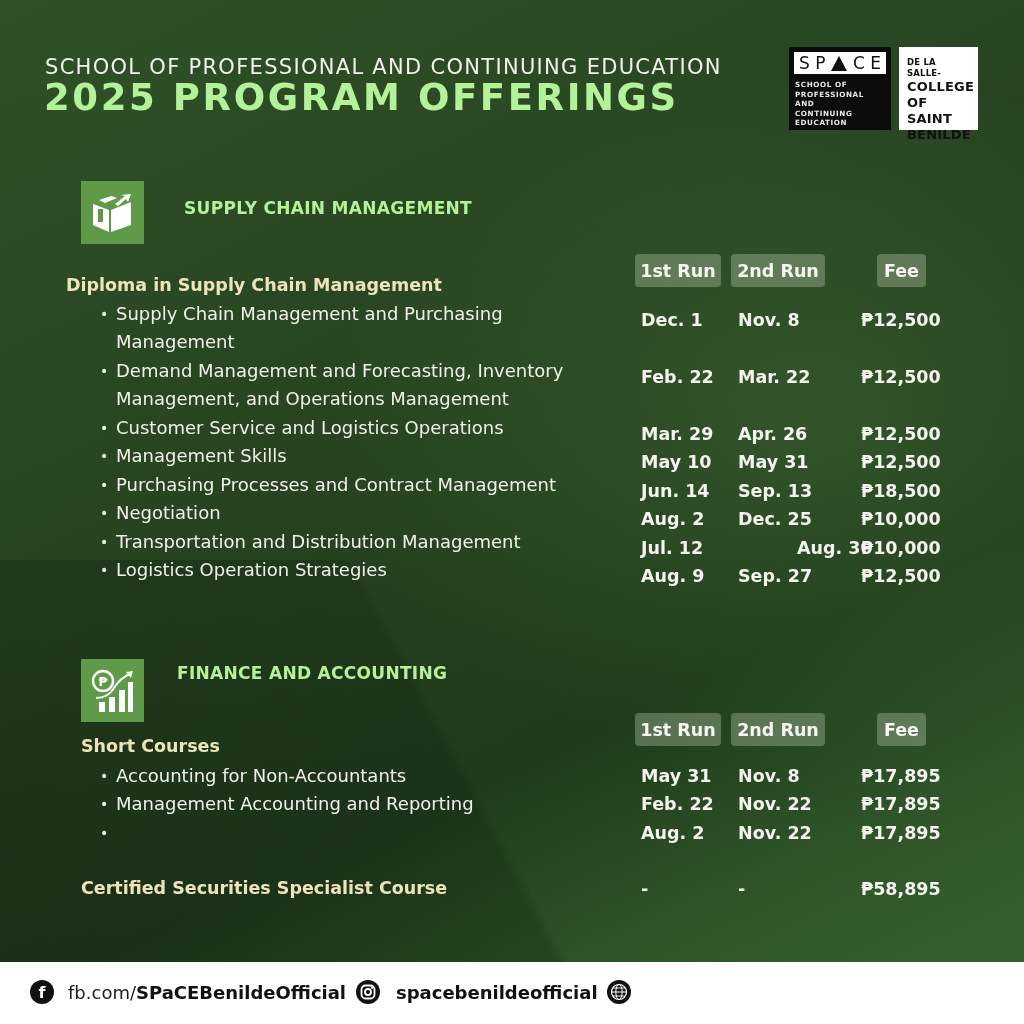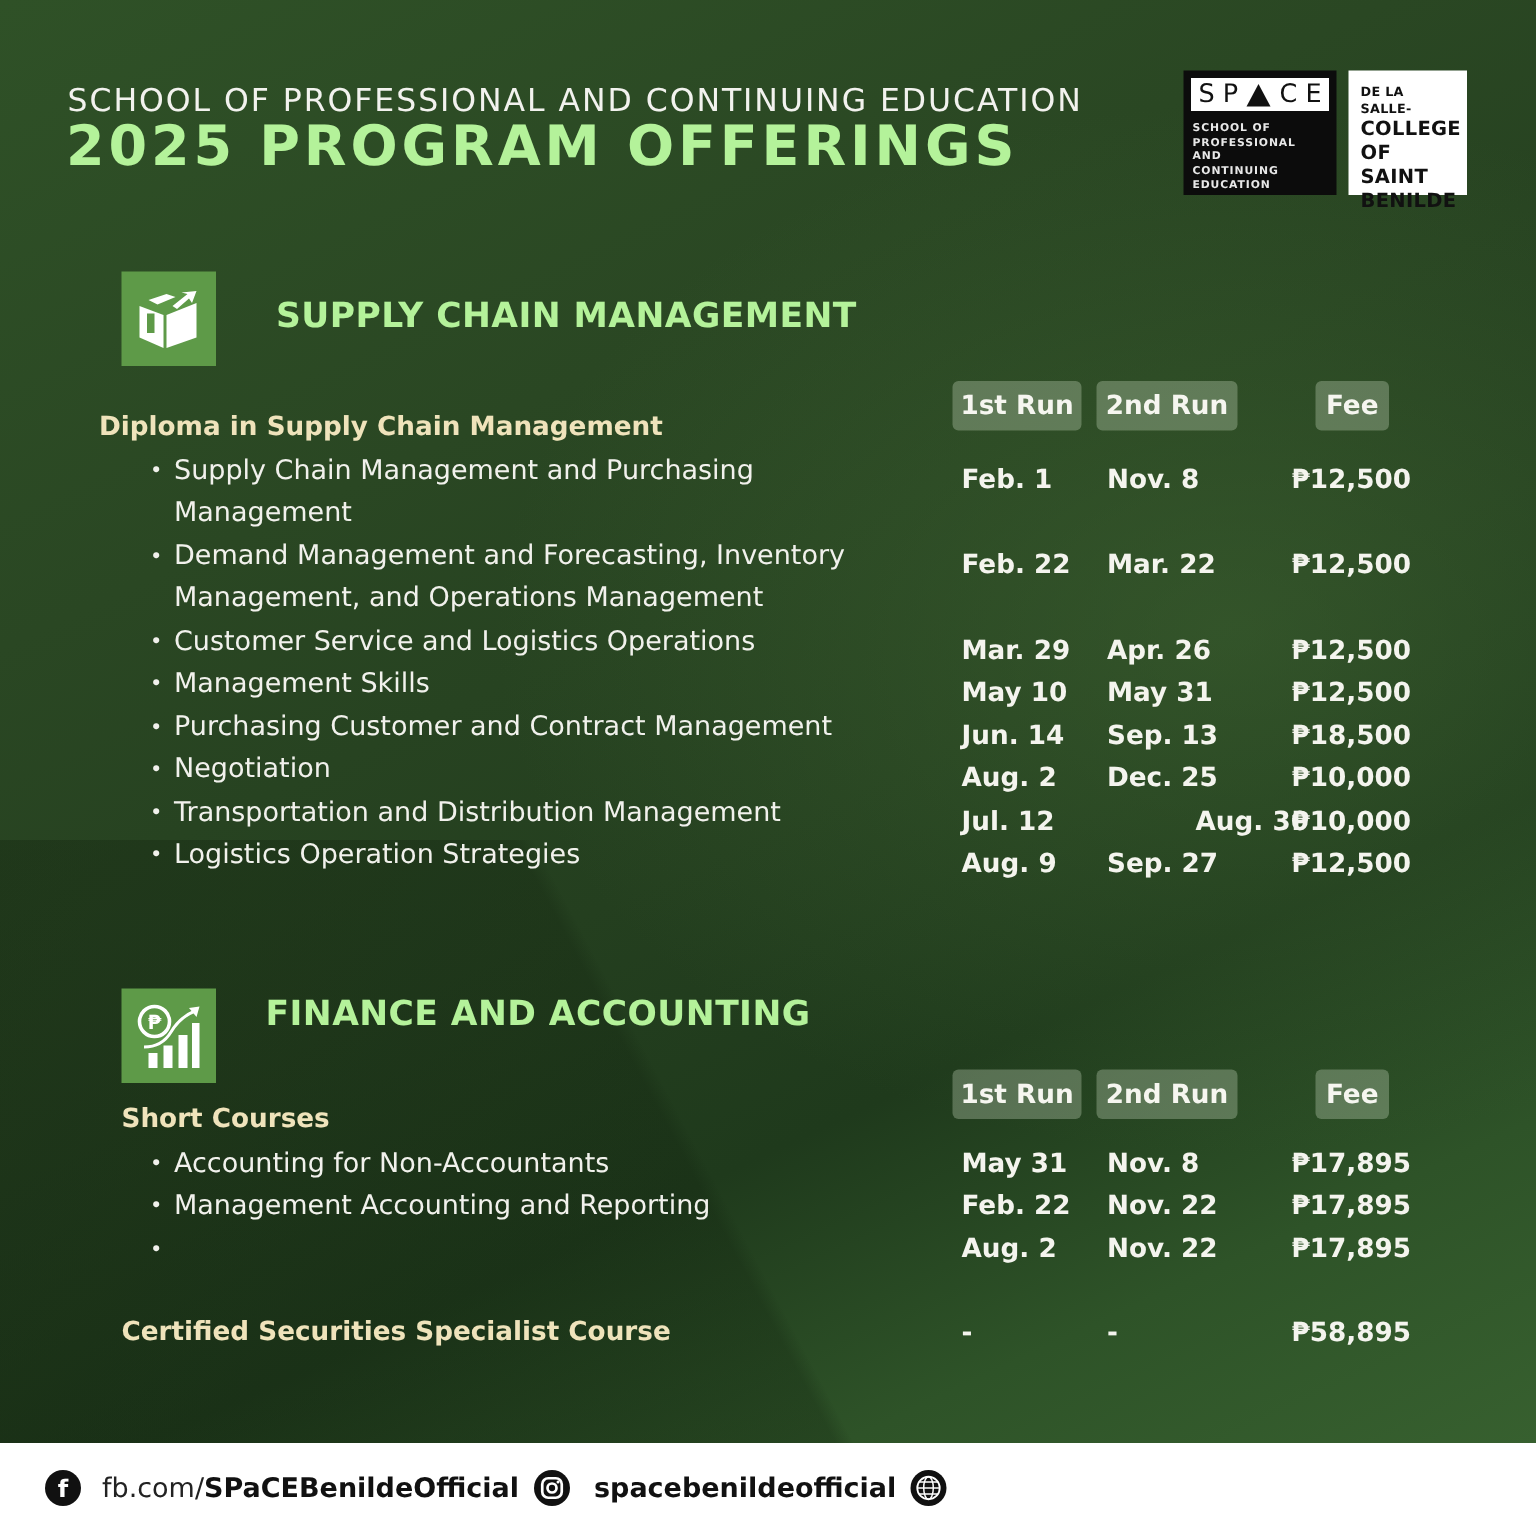--- a/index.html
+++ b/index.html
@@ -52,21 +52,21 @@
     padding: 10px 6px 0 8px; color: #111; font-weight: bold;
   }
   .logo-dlsu .l1 { font-size: 8.5px; letter-spacing: 0.2px; line-height: 11px; }
   .logo-dlsu .l2 { font-size: 13px; line-height: 16px; letter-spacing: 0.2px; }
 
   .sec-icon {
     width: 63px; height: 63px; background: #5e9a48;
     display: flex; align-items: center; justify-content: center;
   }
   .sec-title {
-    font-size: 23px; font-weight: bold; color: #b4f29a; letter-spacing: 0.3px; white-space: nowrap;
+    font-size: 17px; font-weight: bold; color: #b4f29a; letter-spacing: 0.3px; white-space: nowrap;
   }
   .group-title {
     font-size: 17.5px; font-weight: bold; color: #efe3bb; white-space: nowrap;
   }
   .course {
     font-size: 18px; color: #f1f1ec; line-height: 28.5px; white-space: nowrap;
   }
   .course .bullet { position: absolute; left: -16px; top: 0; font-size: 14px; }
   .pill {
     height: 33px; background: rgba(205,220,195,0.32); border-radius: 4px;
@@ -136,26 +136,26 @@
 <div class="abs pill" style="left:635px; top:254px; width:86px;">1st Run</div>
 <div class="abs pill" style="left:731px; top:254px; width:94px;">2nd Run</div>
 <div class="abs pill" style="left:877px; top:254px; width:49px;">Fee</div>
 
 <div class="abs course" style="left:116px; top:300px;"><span class="bullet">•</span><span>Supply Chain Management and Purchasing</span></div>
 <div class="abs course" style="left:116px; top:328px;">Management</div>
 <div class="abs course" style="left:116px; top:357px;"><span class="bullet">•</span><span>Demand Management and Forecasting, Inventory</span></div>
 <div class="abs course" style="left:116px; top:385px;">Management, and Operations Management</div>
 <div class="abs course" style="left:116px; top:414px;"><span class="bullet">•</span><span>Customer Service and Logistics Operations</span></div>
 <div class="abs course" style="left:116px; top:442px;"><span class="bullet">•</span><span>Management Skills</span></div>
-<div class="abs course" style="left:116px; top:471px;"><span class="bullet">•</span><span>Purchasing Customer and Contract Management</span></div>
+<div class="abs course" style="left:116px; top:471px;"><span class="bullet">•</span><span>Purchasing Processes and Contract Management</span></div>
 <div class="abs course" style="left:116px; top:499px;"><span class="bullet">•</span><span>Negotiation</span></div>
 <div class="abs course" style="left:116px; top:528px;"><span class="bullet">•</span><span>Transportation and Distribution Management</span></div>
 <div class="abs course" style="left:116px; top:556px;"><span class="bullet">•</span><span>Logistics Operation Strategies</span></div>
 
-<div class="abs cell" style="left:641px; top:306px;">Feb. 1</div>
+<div class="abs cell" style="left:641px; top:306px;">Dec. 1</div>
 <div class="abs cell" style="left:738px; top:306px;">Nov. 8</div>
 <div class="abs cell" style="left:861px; top:306px;">₱12,500</div>
 
 <div class="abs cell" style="left:641px; top:363px;">Feb. 22</div>
 <div class="abs cell" style="left:738px; top:363px;">Mar. 22</div>
 <div class="abs cell" style="left:861px; top:363px;">₱12,500</div>
 
 <div class="abs cell" style="left:641px; top:420px;">Mar. 29</div>
 <div class="abs cell" style="left:738px; top:420px;">Apr. 26</div>
 <div class="abs cell" style="left:861px; top:420px;">₱12,500</div>

